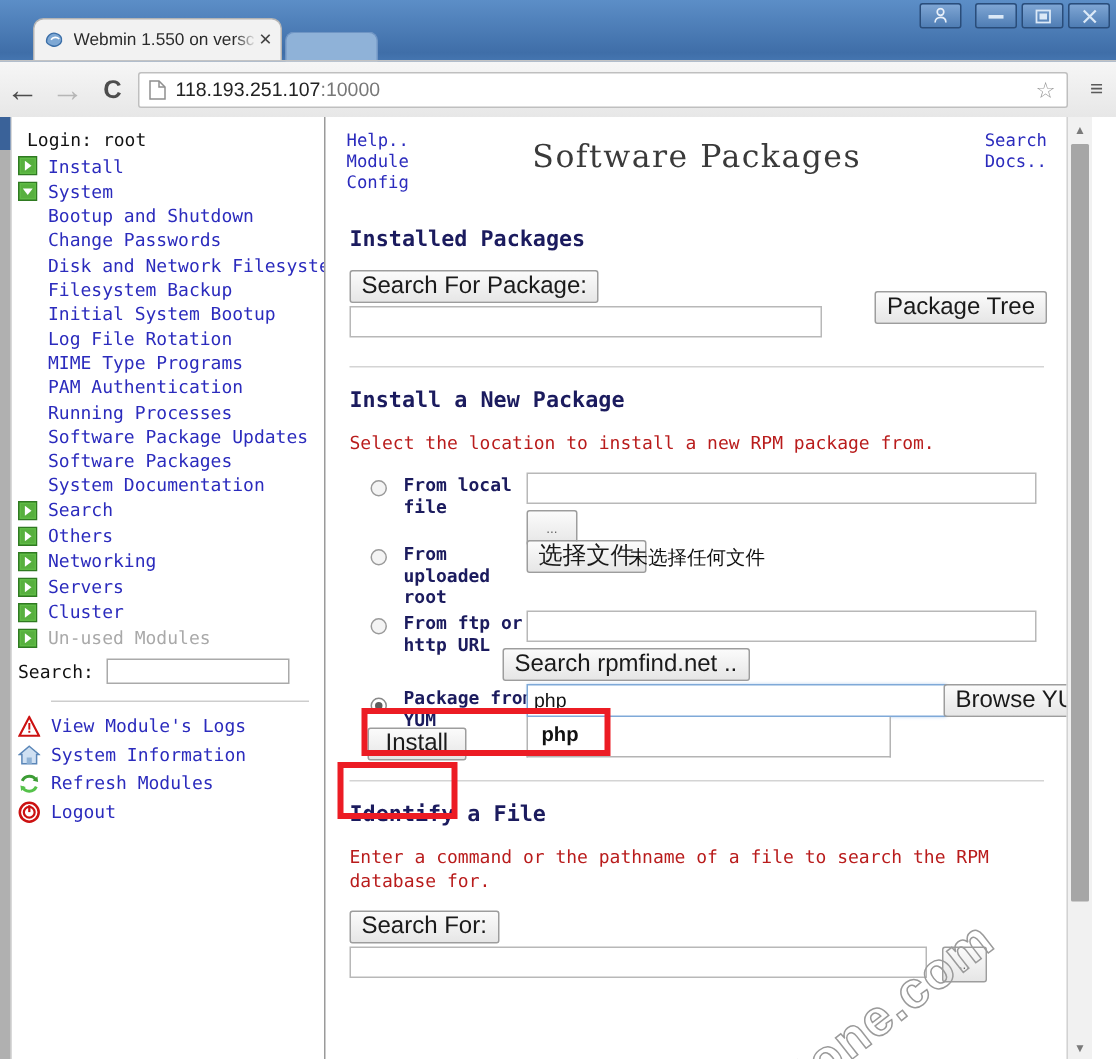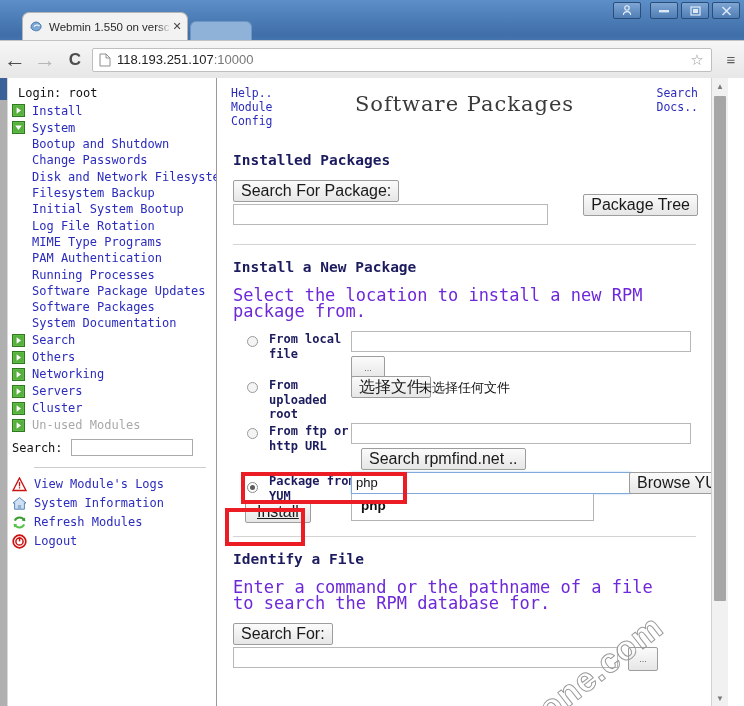--- a/index.html
+++ b/index.html
@@ -136,21 +136,21 @@
     font-size:11.5px;line-height:14px;
   }
   .hdr-right a{color:#2b2bbd;text-decoration:none;display:block;}
 
   .sect-h{
     font-family:"DejaVu Sans Mono","Liberation Mono",monospace;
     font-size:14.5px;font-weight:bold;color:#1b1b5e;margin:14px 0 12px 2px;
   }
   .para{
     font-family:"DejaVu Sans Mono","Liberation Mono",monospace;
-    font-size:17px;color:#6d28d9;margin:0 0 12px 2px;line-height:16px;
+    font-size:12px;color:#b91c1c;margin:0 0 12px 2px;line-height:16px;
   }
 
   .btn{
     background:linear-gradient(to bottom,#fbfbfb,#e6e6e6);
     border:1px solid #9d9d9d;border-radius:2px;
     font-family:"Liberation Sans",sans-serif;font-size:16px;color:#1a1a1a;
     padding:2px 7px;line-height:16px;box-sizing:border-box;white-space:nowrap;
   }
   .btn.sm{font-size:9px;padding:3px 9px;color:#666;}
   .txt{
@@ -492,21 +492,21 @@
           
           <span class="radio if-radio" style="left:14px;top:51px;"></span>
           <span class="rlabel if-label" style="left:36px;top:47px;">From uploaded root</span>
           <button class="btn if-field" style="left:118px;top:45px;">选择文件</button>
           <span class="chinese if-field" style="left:186px;top:48px;">未选择任何文件</span>
 
           
           <span class="radio if-radio" style="left:14px;top:97px;"></span>
           <span class="rlabel if-label" style="left:36px;top:93px;width:90px;">From ftp or http URL</span>
           <input class="txt if-field" style="left: 118px; top: 92px; width: 340px;" value="">
-          <button class="btn if-field" style="left:128px;top:117px;text-align:center;">Search rpmfind.net ..</button>
+          <button class="btn if-field" style="left:102px;top:117px;text-align:center;">Search rpmfind.net ..</button>
 
           
           <span class="radio on if-radio" style="left:14px;top:147px;"></span>
           <span class="rlabel if-label" style="left:36px;top:143px;width:90px;">Package from YUM</span>
 
           <div class="if-field" style="left:118px;top:141px;width:300px;height:50px;">
             <div class="pkg-input">php</div>
             <div class="pkg-drop">php</div>
           </div>
           <button class="btn if-field" style="left:396px;top:141px;">Browse YUM ..</button>

